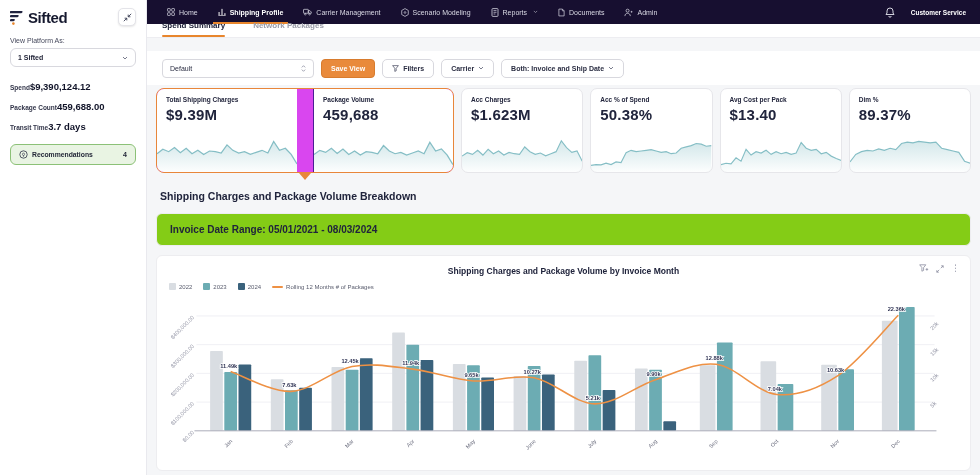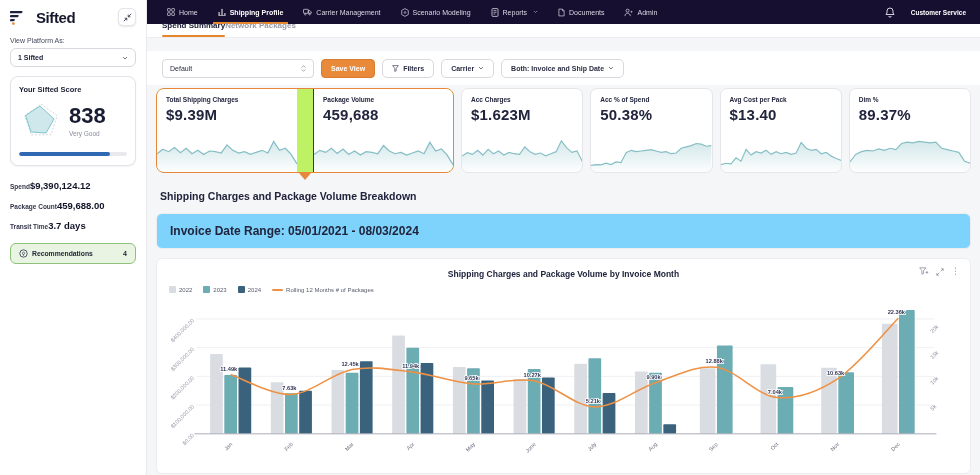--- a/index.html
+++ b/index.html
@@ -4,21 +4,21 @@
 <style>
   * { box-sizing: border-box; margin: 0; padding: 0; }
   html,body { width:980px; height:475px; overflow:hidden; }
   body { font-family:"Liberation Sans", sans-serif; background:#f5f6f8; position:relative; color:#20243c; }
   svg { display:block; }
 
   
   .sidebar { position:absolute; left:0; top:0; width:147px; height:475px; background:#fff;
              border-right:1px solid #e9e9ee; padding:8px 10px; z-index:5; }
   .logo-row { display:flex; align-items:center; }
-  .logo-text { font-size:15px; font-weight:800; color:#15182e; letter-spacing:-0.4px; margin-left:12px; }
+  .logo-text { font-size:15px; font-weight:800; color:#15182e; letter-spacing:-0.4px; margin-left:4px; }
   .collapse-btn { margin-left:auto; width:18px; height:18px; border:1px solid #e4e4e9; border-radius:5px;
                   background:#fff; display:flex; align-items:center; justify-content:center;
                   box-shadow:0 1px 2px rgba(0,0,0,.10); cursor:pointer; }
   .view-label { font-size:7px; color:#46495c; margin-top:11px; }
   .platform-select { margin-top:4px; border:1px solid #d8d8de; border-radius:6px; height:19px; background:#fff;
                      display:flex; align-items:center; justify-content:space-between; padding:0 7px;
                      font-size:7px; font-weight:700; color:#1c1f33; cursor:pointer; }
   .score-card { margin-top:9px; border:1px solid #e2e2e8; border-radius:8px; padding:8px 8px 9px;
                 box-shadow:0 1px 2px rgba(20,20,40,.05); background:#fff; }
   .score-title { font-size:7.5px; font-weight:700; color:#1c1f33; }
@@ -42,52 +42,52 @@
   .nav-item { display:flex; align-items:center; gap:4px; color:#d9d9e4; font-size:7px; height:100%;
               padding:0 10px; position:relative; cursor:pointer; white-space:nowrap; }
   .nav-item.active { color:#fff; font-weight:700; }
   .nav-item.active::after { content:""; position:absolute; left:5px; right:5px; bottom:0; height:2.5px; background:#e8862d; }
   .nav-caret { margin-left:2px; opacity:.7; }
   .nav-right { margin-left:auto; display:flex; align-items:center; gap:16px; padding-right:14px; }
   .customer-service { font-size:6.5px; font-weight:700; color:#fff; cursor:pointer; white-space:nowrap; }
 
   
   .tabstrip { position:absolute; left:147px; top:24px; right:0; height:14px; background:#fff;
-              border-bottom:1px solid #ededf1; display:flex; align-items:flex-end; padding-left:15px; }
+              border-bottom:1px solid #ededf1; display:flex; align-items:flex-end; padding-left:15px; gap:28px; }
   .tab { font-size:8px; font-weight:700; padding-bottom:7px; position:relative; cursor:pointer; }
   .tab.active { color:#20233a; }
   .tab.active::after { content:""; position:absolute; left:0; right:0; bottom:0; height:2px; background:#e8862d; border-radius:2px; }
   .tab.inactive { color:#9a9ca8; }
   .filterbar { position:absolute; left:147px; top:51px; right:0; height:34px; background:#fff;
                display:flex; align-items:center; padding-left:15px; gap:7px; }
   .view-select { width:152px; height:19px; border:1px solid #d8d8de; border-radius:4px; display:flex;
                  align-items:center; justify-content:space-between; padding:0 7px; font-size:7px;
                  color:#2a2d42; cursor:pointer; background:#fff; }
   .save-btn { height:19px; background:#e98a3b; border:1px solid #d87c2e; border-radius:4px; color:#fff;
               font-size:7px; font-weight:700; display:flex; align-items:center; padding:0 9px; cursor:pointer; }
   .pill-btn { height:19px; border:1px solid #d8d8de; border-radius:5px; display:flex; align-items:center;
               gap:4px; padding:0 9px; font-size:7px; font-weight:600; color:#2a2d42; background:#fff; cursor:pointer; }
 
   
   .content { position:absolute; left:147px; top:85px; right:0; bottom:0; background:#f5f6f8; padding:3px 9px 0; }
   .kpi-row { display:flex; gap:7px; height:85px; }
   .kpi-groupwrap { position:relative; display:flex; }
-  .kpi-group { display:flex; border:1.5px solid #e8863a; border-radius:8px; background:#bef264; overflow:hidden; }
+  .kpi-group { display:flex; border:1.5px solid #e8863a; border-radius:8px; background:#d946ef; overflow:hidden; }
   .kpi-group .kpi-card { border:none; border-radius:0; width:140px; }
   .kpi-group .kpi-card + .kpi-card { border-left:1px solid #4c1d95;margin-left:16px; }
   .kpi-groupwrap::after { content:""; position:absolute; left:calc(50% - 6px); bottom:-7px; width:0; height:0;
               border-left:6px solid transparent; border-right:6px solid transparent; border-top:7px solid #e8863a; }
   .kpi-card { width:128px; background:#fff; border:1px solid #e6e6ea; border-radius:7px; overflow:hidden;
               display:flex; flex-direction:column; cursor:pointer; }
   .kpi-label { font-size:6.5px; font-weight:700; color:#23263d; padding:7px 9px 0; }
   .kpi-value { font-size:15px; font-weight:600; color:#20243c; padding:3px 9px 0; letter-spacing:.2px; }
   .kpi-spark { margin-top:auto; width:100%; height:42px; }
   .section-title { margin-top:17px; font-size:10.5px; font-weight:700; color:#20243c; padding-left:4px; }
-  .invoice-card { margin-top:11px; background:#7dd3fc; border:1px solid #ededf0; border-radius:6px;
-                  padding:10px 13px; font-size:12px; font-weight:700; color:#20243c; }
+  .invoice-card { margin-top:11px; background:#84cc16; border:1px solid #ededf0; border-radius:6px;
+                  padding:10px 13px; font-size:10px; font-weight:700; color:#20243c; }
   .chart-card { margin-top:9px; background:#fff; border:1px solid #ededf0; border-radius:6px;
                 padding:10px 12px 4px; position:relative; height:216px; }
   .chart-title { font-size:8.5px; font-weight:700; color:#20243c;text-align:center; }
   .legend { display:flex; align-items:center; gap:11px; margin-top:7px; }
   .legend-item { display:flex; align-items:center; gap:3px; font-size:6px; color:#5a5d6e; cursor:pointer; }
   .legend-swatch { width:7px; height:7px; border-radius:1px; }
   .legend-line { width:11px; height:2px; background:#ee9144; border-radius:1px; }
   .chart-controls { position:absolute; top:8px; right:10px; display:flex; align-items:center; gap:7px; color:#8a8da0; }
   .ctrl { cursor:pointer; display:flex; align-items:center; }
   .kebab { font-size:9px; line-height:1; color:#8a8da0; }
@@ -116,39 +116,20 @@
   </div>
 
   <div class="view-label">View Platform As:</div>
   <div class="platform-select">
     <span>1 Sifted</span>
     <svg width="6" height="4" viewBox="0 0 6 4">
       <path d="M1 1 L3 3 L5 1" stroke="#6a6d80" stroke-width="0.9" fill="none"></path>
     </svg>
   </div>
 
-  <div class="score-card">
-    <div class="score-title">Your Sifted Score</div>
-    <div class="score-row">
-      <span>
-        <svg width="44" height="44" viewBox="0 0 44 44">
-          <polygon points="22,5 38.2,16.8 32,35.8 12,35.8 5.8,16.8" fill="none" stroke="#c9ccd6" stroke-width="0.8" stroke-dasharray="2 1.6"></polygon>
-          <polygon points="22,13 30.1,18.9 27,28.4 17,28.4 13.9,18.9" fill="none" stroke="#d9dbe3" stroke-width="0.6" stroke-dasharray="1.5 1.3"></polygon>
-          <polygon points="21,7 35,20 27,34 12,33 6.5,16.5" fill="#c5e4e7" fill-opacity="0.85" stroke="#7fc6cc" stroke-width="1"></polygon>
-        </svg>
-      </span>
-      <div>
-        <div class="score-num">838</div>
-        <div class="score-rating">Very Good</div>
-      </div>
-    </div>
-    <div class="progress-track">
-      <div class="progress-fill"></div>
-    </div>
-  </div>
 
   <div class="stats">
     <div class="stat-row">
       <span class="stat-label">Spend</span>
       <span class="stat-value">$9,390,124.12</span>
     </div>
     <div class="stat-row">
       <span class="stat-label">Package Count</span>
       <span class="stat-value">459,688.00</span>
     </div>

